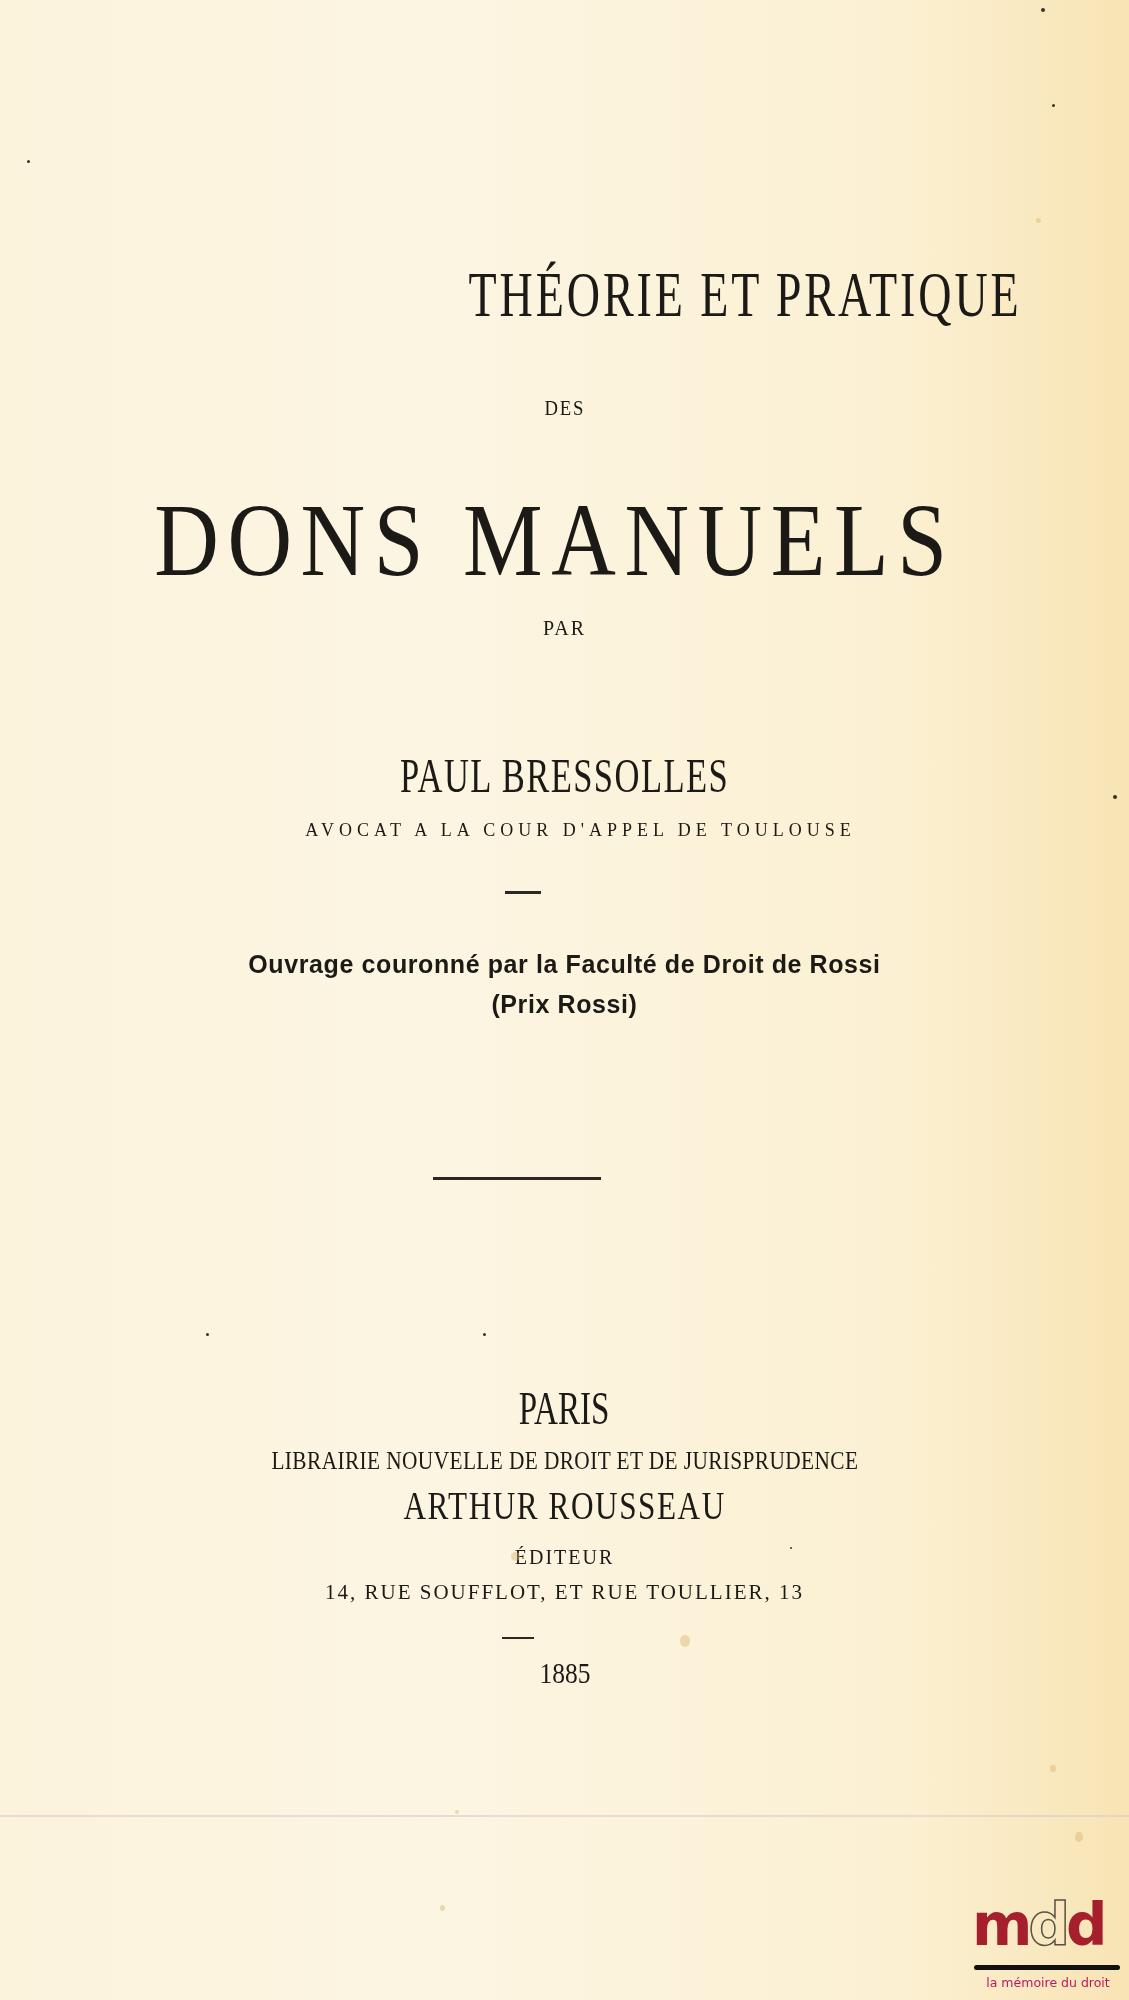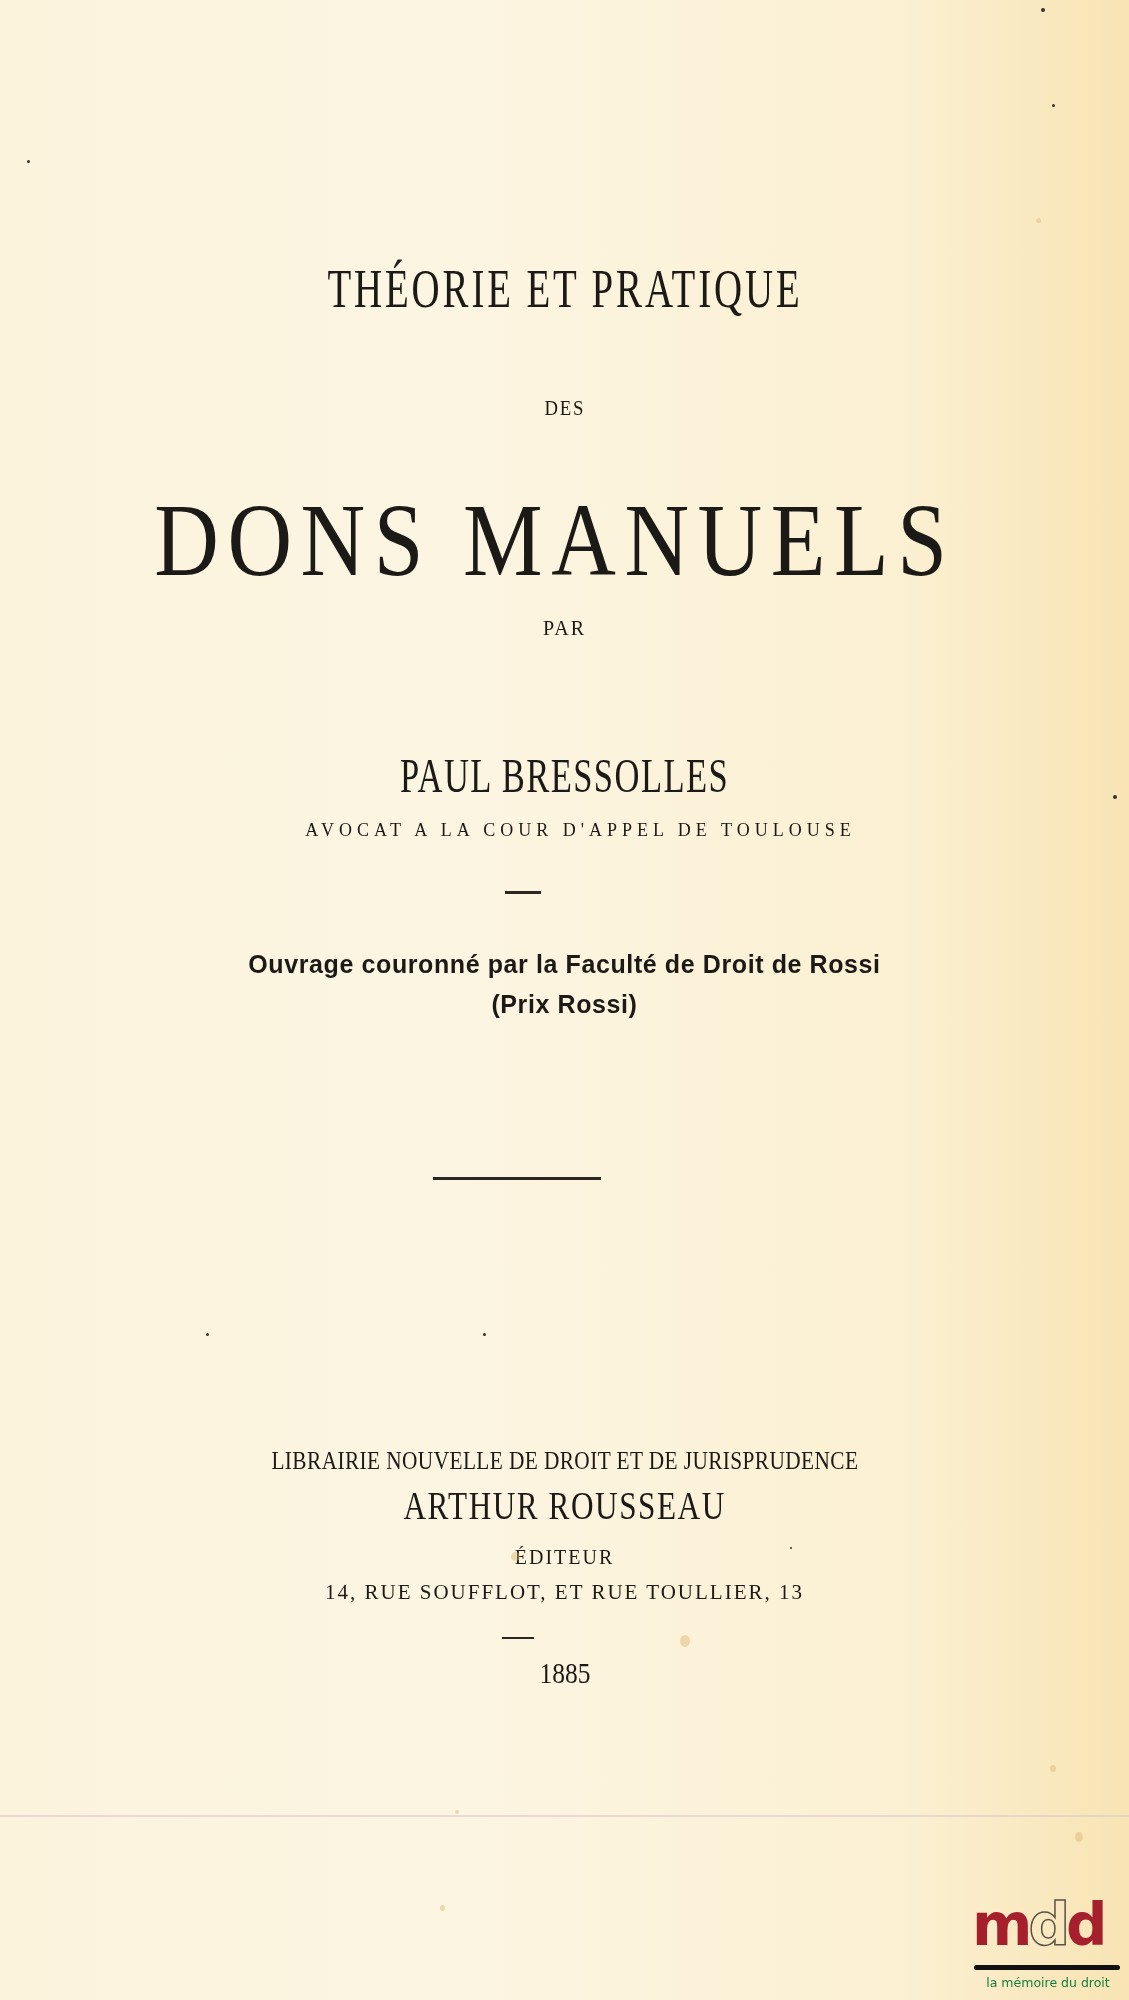--- a/index.html
+++ b/index.html
@@ -6,21 +6,21 @@
   body {
     width:1129px; height:2000px; position:relative; overflow:hidden;
     background: linear-gradient(90deg, #fbf3dc 0%, #fcf5e2 40%, #fbf0d2 80%, #f8e4b4 100%);
     font-family: "Liberation Serif", serif;
     color:#1c1a16;
   }
   .page { position:absolute; left:0; top:0; width:1129px; height:2000px; }
   .line { position:absolute; left:0; width:1129px; text-align:center; white-space:nowrap; }
   .cond { display:inline-block; transform-origin:center; }
 
-  #title1 { top:258px; font-size:54px; letter-spacing:4px; }
+  #title1 { top:258px; font-size:64px; letter-spacing:4px;text-align:right; }
   #title1 .cond { transform:scaleX(0.72); }
   #des { top:395px; font-size:22px; letter-spacing:2px; }
   #des .cond { transform:scaleX(0.85); }
   #title2 { top:480px; font-size:104px; letter-spacing:10px; font-weight:normal; left:-10px; }
   #title2 .cond { transform:scaleX(0.86); }
   #par { top:617px; font-size:20px; letter-spacing:2px; }
   #author { top:748px; font-size:48px; letter-spacing:2px; }
   #author .cond { transform:scaleX(0.72); }
   #author-title { top:820px; font-size:18px; letter-spacing:5px;margin-left:16px; }
   .dash1 { position:absolute; left:505px; top:891px; width:36px; height:3px; background:#2b2824; }
@@ -42,21 +42,21 @@
   .crease { position:absolute; left:0; top:1815px; width:1129px; height:2px; background:rgba(220,200,210,0.6); }
   .speck { position:absolute; border-radius:50%; background:#3a3128; }
   .stain { position:absolute; border-radius:50%; background:rgba(220,180,110,0.45); }
 
   .logo { position:absolute; left:968px; top:1895px; width:160px; height:100px; }
   .logo-mark { position:absolute; left:4px; top:0; font-family:"DejaVu Sans", sans-serif; font-size:58px; font-weight:bold; letter-spacing:-4px; line-height:60px; }
   .logo-mark .m { color:#a51f2d; }
   .logo-mark .d1 { color:transparent; -webkit-text-stroke:1.5px #5a5148; }
   .logo-mark .d2 { color:#a51f2d; }
   .logo-bar { position:absolute; left:6px; top:70px; width:146px; height:5px; background:#111; border-radius:3px; }
-  .logo-tag { position:absolute; left:0; top:80px; width:160px; text-align:center; font-family:"DejaVu Sans", sans-serif; font-size:12.5px; color:#15803d; white-space:nowrap; }
+  .logo-tag { position:absolute; left:0; top:80px; width:160px; text-align:center; font-family:"DejaVu Sans", sans-serif; font-size:12.5px; color:#be185d; white-space:nowrap; }
 </style>
 </head>
 <body>
 
 <div class="page">
 
   <div class="line" id="title1"><span class="cond">THÉORIE ET PRATIQUE</span></div>
   <div class="line" id="des"><span class="cond">DES</span></div>
   <div class="line" id="title2"><span class="cond">DONS MANUELS</span></div>
 
@@ -64,20 +64,21 @@
   <div class="line" id="author"><span class="cond">PAUL BRESSOLLES</span></div>
   <div class="line" id="author-title">AVOCAT A LA COUR D'APPEL DE TOULOUSE</div>
 
   <div class="dash1"></div>
 
   <div class="line" id="award1">Ouvrage couronné par la Faculté de Droit de Rossi</div>
   <div class="line" id="award2">(Prix Rossi)</div>
 
   <div class="rule"></div>
 
+  <div class="line" id="city"><span class="cond">PARIS</span></div>
   <div class="line" id="publisher"><span class="cond">LIBRAIRIE NOUVELLE DE DROIT ET DE JURISPRUDENCE</span></div>
   <div class="line" id="publisher-name"><span class="cond">ARTHUR ROUSSEAU</span></div>
   <div class="line" id="role">ÉDITEUR</div>
   <div class="line" id="address">14, RUE SOUFFLOT, ET RUE TOULLIER, 13</div>
 
   <div class="dash2"></div>
   <div class="line" id="year"><span class="cond">1885</span></div>
 
   <div class="crease"></div>
 

